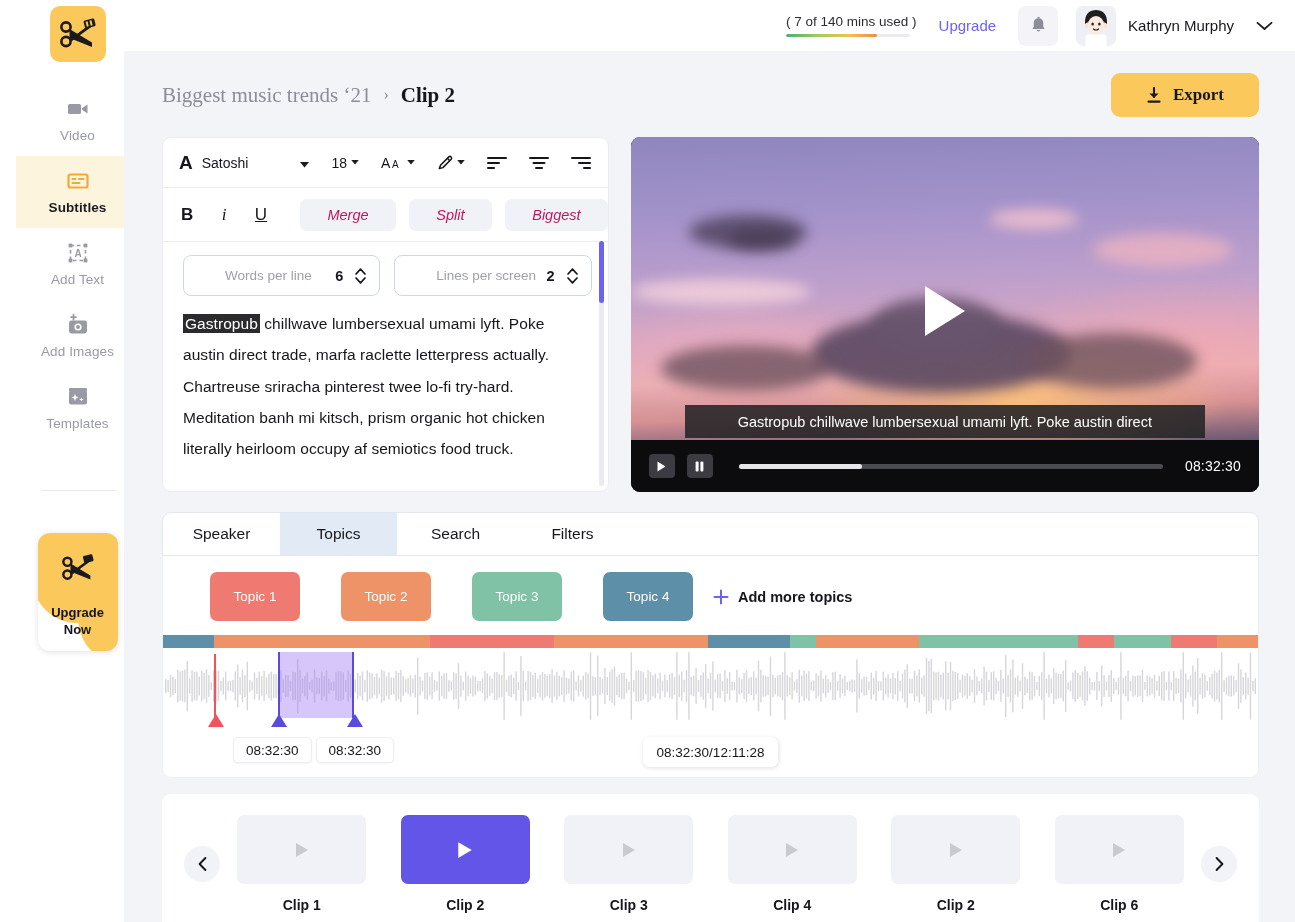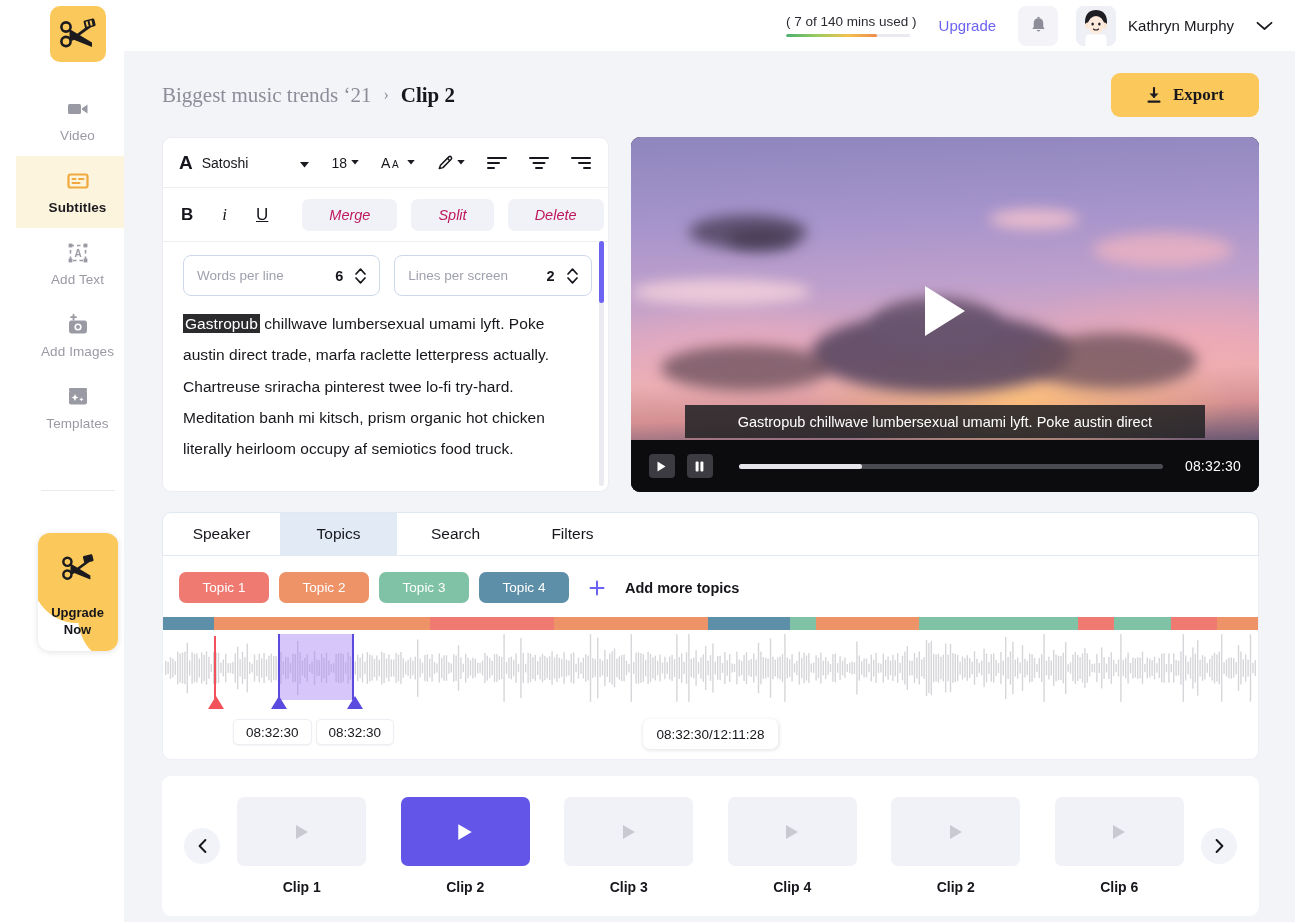--- a/index.html
+++ b/index.html
@@ -134,21 +134,21 @@
   .chip {
     height: 32px; padding: 0 27px; border-radius: 7px; background: #f1f2f7;
     display: flex; align-items: center; justify-content: center;
     font-size: 14.5px; color: #be185d; cursor: pointer; font-style: italic;
   }
   .steppers { display: flex; gap: 14px; padding: 13px 16px 0 20px; }
   .stepper {
     flex: 1; height: 41px; border: 1px solid #cdd7ea; border-radius: 8px;
     display: flex; align-items: center; padding: 0 13px; background: #fff;
   }
-  .stepper-label { font-size: 13.5px; color: #9fa0ad; flex: 1; }
+  .stepper-label { font-size: 13.5px; color: #9fa0ad; flex: 1; margin-left: 28px; }
   .stepper-val { font-size: 14.5px; color: #16161c; font-weight: bold; margin-right: 12px; }
   .stepper-arrows { display: flex; flex-direction: column; gap: 2px; cursor: pointer; }
   .sub-text {
     padding: 12px 28px 0 20px; font-size: 15.5px; line-height: 2.02;
     color: #16161c; letter-spacing: .05px;
   }
   .hl { background: #2b2b2e; color: #ffffff; padding: 1px 2px; }
   .sub-scroll {
     position: absolute; right: 4px; top: 103px; width: 5px; height: 245px;
     background: #eaeaf0; border-radius: 3px;
@@ -208,26 +208,26 @@
   }
   .tab.active { background: #e2eaf5; font-weight: normal; }
   
   .topics-panel {
     margin: 0 36px 0 38px; background: #ffffff;
     border: 1px solid #eceff5; border-top: none; border-radius: 0 0 9px 9px;
     padding: 16px 0 0 0; position: relative;
   }
   .topic-pills { display: flex; align-items: center; gap: 10px; padding: 0 0 14px 16px; }
   .pill {
-    height: 31px; width: 90px; border-radius: 7px; color: #ffffff;
+    height: 49px; width: 90px; border-radius: 7px; color: #ffffff;
     font-size: 13.5px; display: flex; align-items: center;
-    justify-content: center; cursor: pointer;
+    justify-content: center; cursor: pointer; margin-left: 31px;
   }
   .add-topics {
-    display: flex; align-items: center; gap: 20px; margin-left: 10px; cursor: pointer;
+    display: flex; align-items: center; gap: 9px; margin-left: 10px; cursor: pointer;
   }
   .add-topics-label { font-size: 14.5px; font-weight: bold; color: #16161c; }
   .topic-strip { display: flex; height: 13px; width: 100%; }
   .wave-area {
     position: relative; height: 85px; margin: 0 2px; overflow: hidden;
   }
   .wave-svg { position: absolute; left: 0; top: 0; }
   .playhead {
     position: absolute; left: 49px; top: 6px; width: 2px; height: 64px; background: #f2525a;
   }
@@ -490,21 +490,21 @@
         <span class="fmt-b">B</span>
         <span style="width:29px"></span>
         <span class="fmt-i">i</span>
         <span style="width:29px"></span>
         <span class="fmt-u">U</span>
         <span style="width:34px"></span>
         <span class="chip">Merge</span>
         <span style="width:14px"></span>
         <span class="chip">Split</span>
         <span style="width:14px"></span>
-        <span class="chip">Delete</span>
+        <span class="chip">Biggest</span>
       </div>
 
       <div class="steppers">
         <div class="stepper">
           <span class="stepper-label">Words per line</span>
           <span class="stepper-val">6</span>
           <span class="stepper-arrows">
             <svg width="11" height="7" viewBox="0 0 11 7">
                 <path d="M1 6 L5.5 1.2 L10 6" stroke="#16161c" stroke-width="1.7" fill="none" stroke-linecap="round" stroke-linejoin="round"></path>
               </svg>

